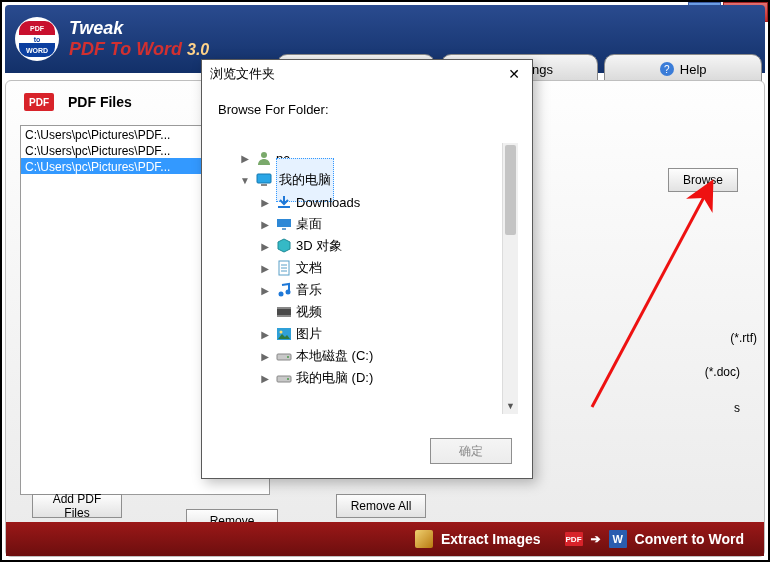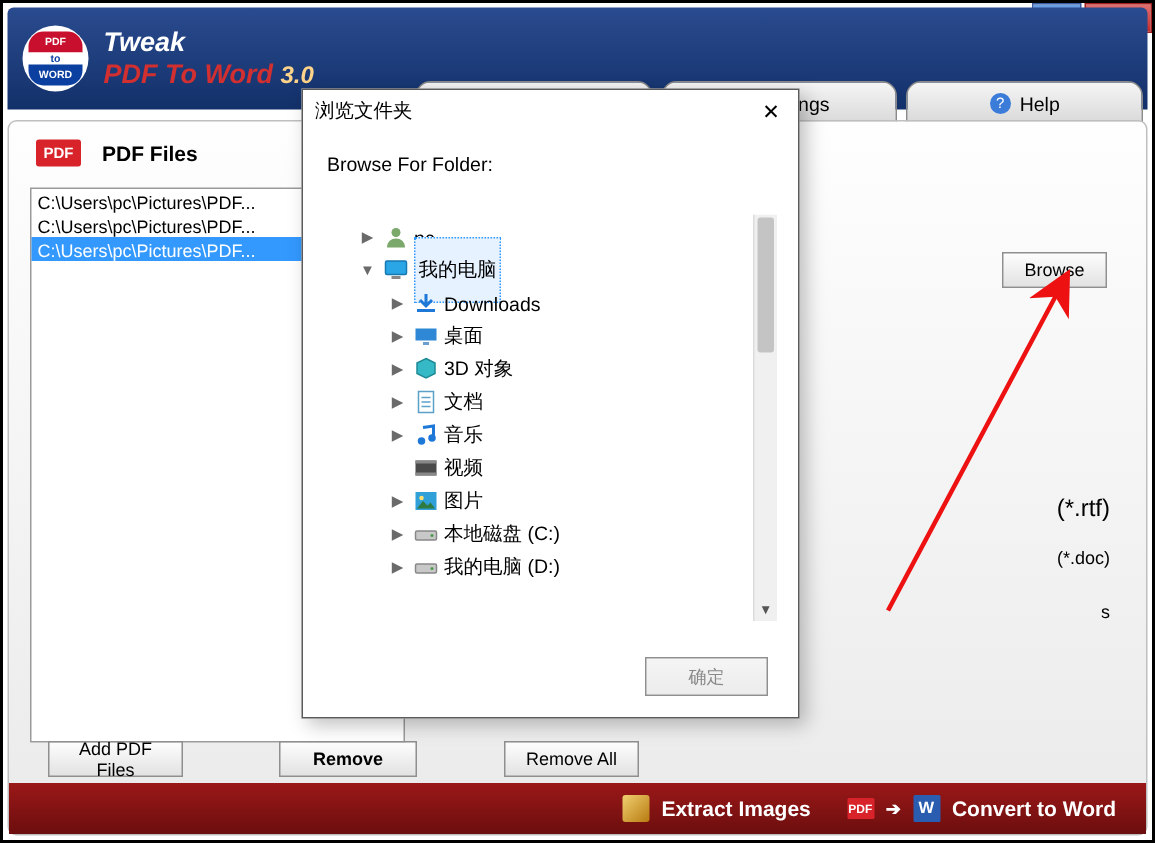--- a/index.html
+++ b/index.html
@@ -36,25 +36,25 @@
   .pdf-section-title { position:absolute; top:12px; left:18px; display:flex; align-items:center; gap:14px; font-size:14px; font-weight:bold;}
   .pdf-icon { width:30px; height:18px; background:#d8232a; color:#fff; font-size:10px; font-weight:bold; display:flex; align-items:center; justify-content:center; border-radius:2px;}
 
   .file-table { position:absolute; top:44px; left:14px; width: 250px; height: 370px; border:1px solid #9a9a9a; background:#fff; font-size:12px;}
   .file-table .thead { height:16px; background: linear-gradient(#fefefe,#e6e6e6); border-bottom:1px solid #b0b0b0; padding:0 4px; display:flex; align-items:center;}
   .file-table .row { height:16px; padding:0 4px; display:flex; align-items:flex-end; white-space:nowrap; overflow:hidden;}
   .file-table .row.sel { background:#3399ff; color:#fff;}
 
   .btn { height:24px; padding:0 12px; border:1px solid #8f8f8f; background:linear-gradient(#fdfdfd,#e2e2e2); font-size:12px; display:inline-flex; align-items:center; justify-content:center;}
   .add-btn { position:absolute; left:26px; bottom:38px; width:90px;}
-  .remove-btn { position:absolute; left:180px; bottom:38px; width:92px;font-weight:bold;}
+  .remove-btn { position:absolute; left:180px; bottom:23px; width:92px;}
   .remove-all-btn { position:absolute; left:330px; bottom:38px; width:90px;}
   .browse-btn { position:absolute; right:26px; top:87px; width:70px;}
 
-  .output-label { position:absolute; right:24px; top:250px; font-size:16px;}
+  .output-label { position:absolute; right:7px; top:250px; font-size:12px;}
   .output-label2 { position:absolute; right:24px; top:284px; font-size:12px;}
   .output-s { position:absolute; right:24px; top:320px; font-size:12px;}
 
   
   .action-bar { position:absolute; left:0; right:0; bottom:0; height:34px; background: linear-gradient(#9b1818,#6c0e0e); display:flex; justify-content:flex-end; align-items:center; gap:24px; padding-right:20px;}
   .action { color:#fff; font-weight:bold; font-size:14px; display:flex; align-items:center; gap:8px;text-align:center;}
   .action .extract-ico { width:18px; height:18px; background: linear-gradient(135deg,#f0d070,#b87a10); border-radius:2px;}
   .action .pdf-s { width:18px; height:14px; background:#d8232a; color:#fff; font-size:8px; display:flex; align-items:center; justify-content:center; border-radius:1px;}
   .action .word-s { width:18px; height:18px; background:#2a5db0; color:#fff; font-size:11px; font-weight:bold; display:flex; align-items:center; justify-content:center; border-radius:1px;}
   .action .arrow-s { color:#fff; font-size:12px;}

